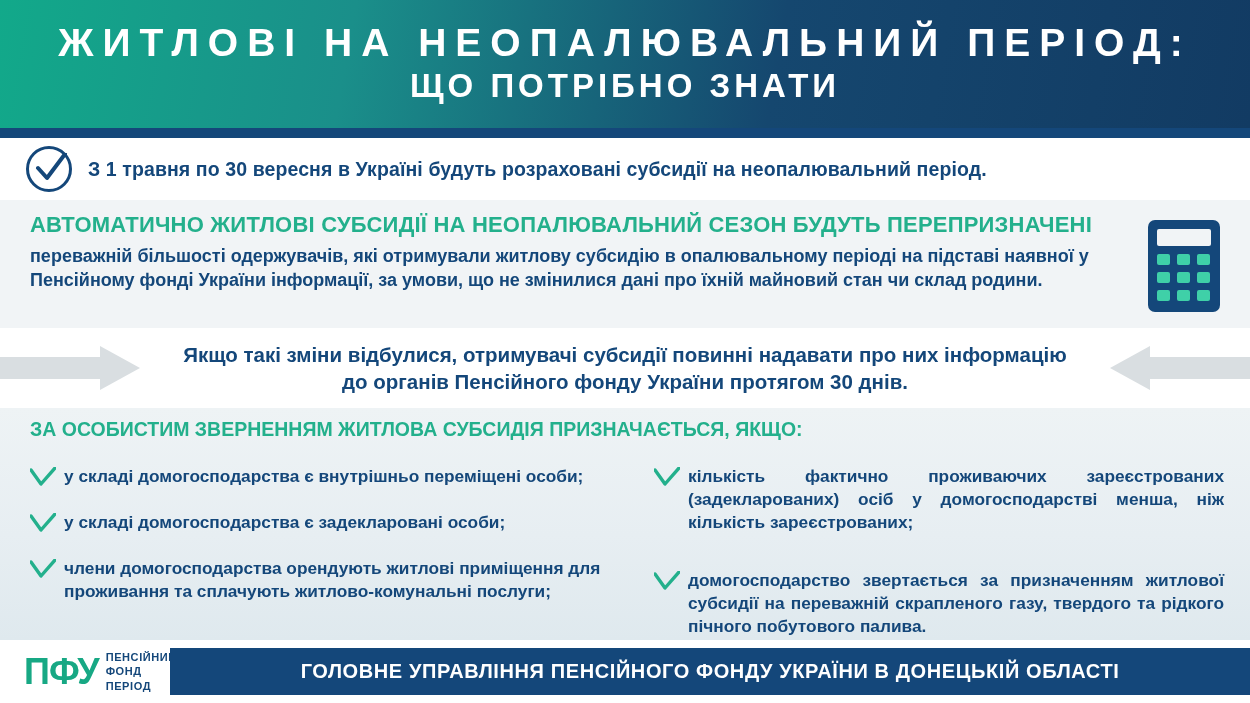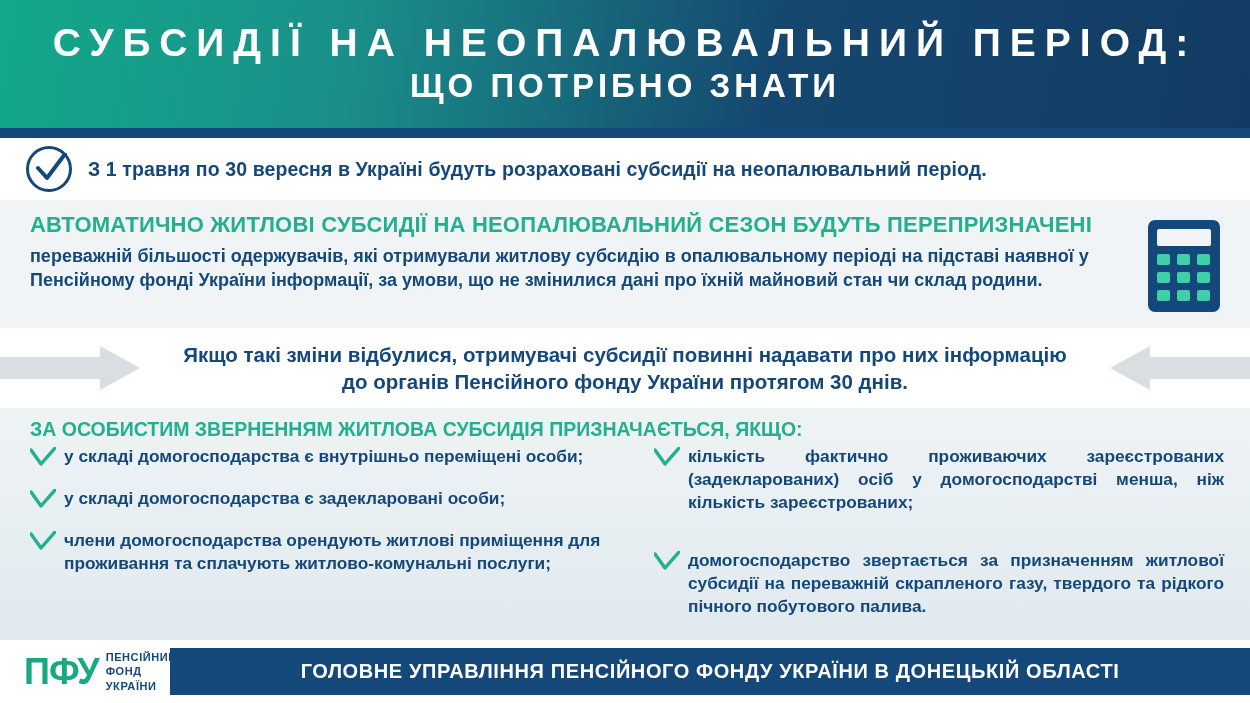--- a/index.html
+++ b/index.html
@@ -141,20 +141,21 @@
   .cols {
     display: flex;
     padding: 0 22px 0 30px;
     gap: 34px;
   }
   .col { width: 590px; }
   .col.right { width: 570px; }
   .bullet {
     display: flex;
     margin-bottom: 16px;
+    margin-top: 20px;
   }
   .bullet .tick {
     flex: 0 0 auto;
     width: 34px;
     padding-top: 2px;
   }
   .bullet .txt {
     color: #14477a;
     font-size: 17.3px;
     font-weight: bold;
@@ -203,21 +204,21 @@
     letter-spacing: 0.6px;
     white-space: nowrap;
   }
 </style>
 </head>
 <body>
 
 <div class="poster">
 
   <div class="header">
-    <div class="header-line1">СУБСИДІЇ НА НЕОПАЛЮВАЛЬНИЙ ПЕРІОД:</div>
+    <div class="header-line1">ЖИТЛОВІ НА НЕОПАЛЮВАЛЬНИЙ ПЕРІОД:</div>
     <div class="header-line2">ЩО ПОТРІБНО ЗНАТИ</div>
   </div>
 
   <div class="band"></div>
 
   <div class="statement">
     <div class="check-circle">
       <svg width="34" height="34" viewBox="0 0 34 34" aria-hidden="true">
         <path d="M4 15 L13 25 L31 1" fill="none" stroke="#14477a" stroke-width="4" stroke-linecap="round" stroke-linejoin="round"></path>
       </svg>
@@ -313,21 +314,21 @@
 
     </div>
   </div>
 
   <div class="footer">
     <div class="logo">
       <div class="logo-mark">ПФУ</div>
       <div class="logo-lines">
         <div>ПЕНСІЙНИЙ</div>
         <div>ФОНД</div>
-        <div>УКРАЇНИ</div>
+        <div>ПЕРІОД</div>
       </div>
     </div>
     <div class="footer-bar">
       <div class="footer-text">ГОЛОВНЕ УПРАВЛІННЯ ПЕНСІЙНОГО ФОНДУ УКРАЇНИ В ДОНЕЦЬКІЙ ОБЛАСТІ</div>
     </div>
   </div>
 
 </div>
 
 </body></html>

